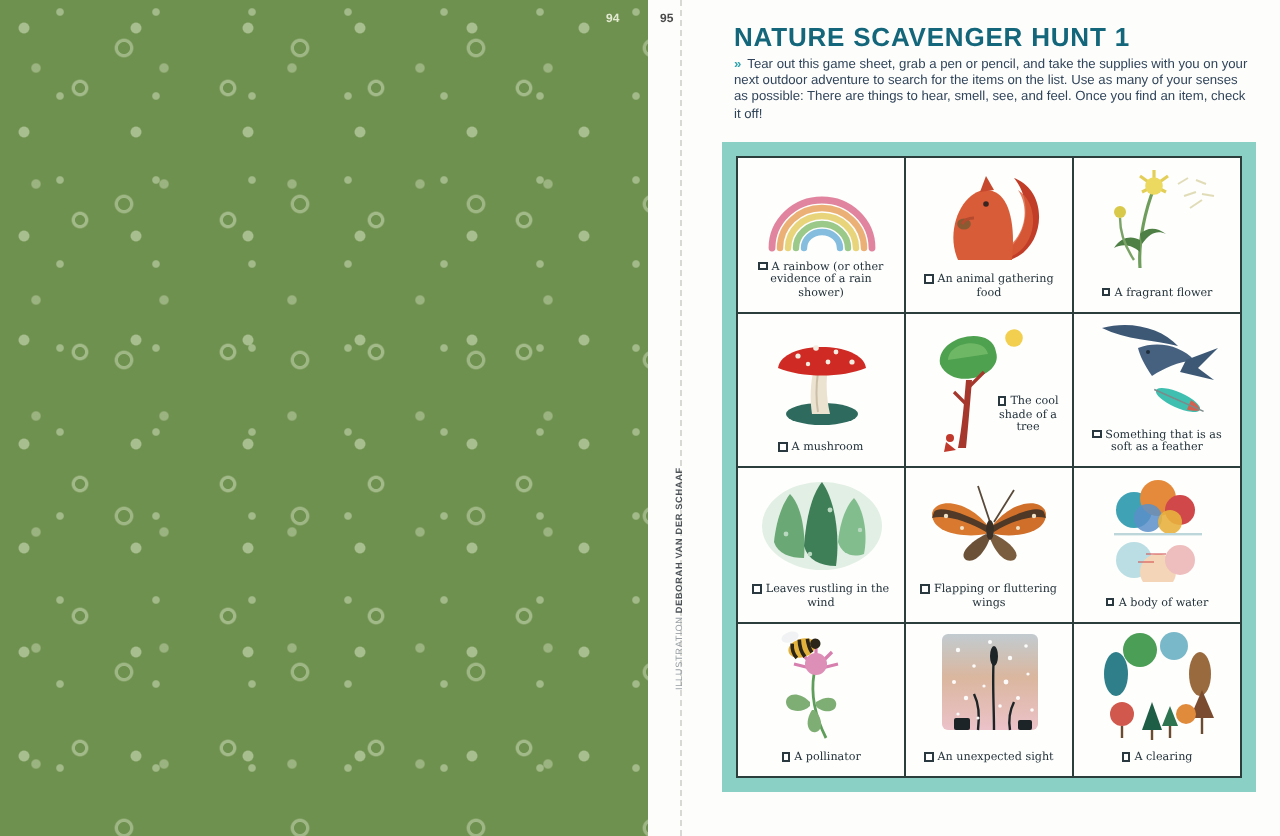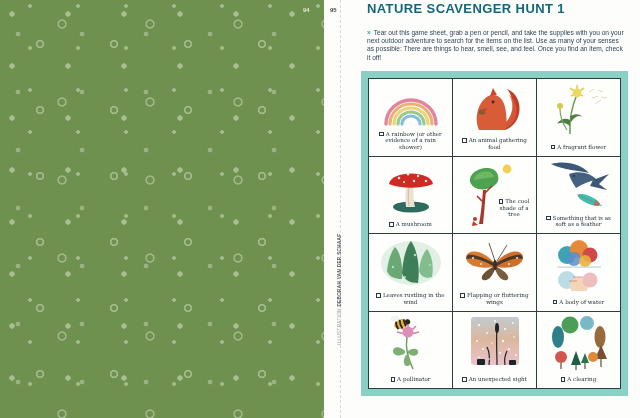--- a/index.html
+++ b/index.html
@@ -24,21 +24,21 @@
 
   .gutter-line { position:absolute; left:340px; top:0; width:0; height:418px;
     border-left:1px dashed #d8d8d4; }
 
   .credit { position:absolute; left:337px; top:345px; transform:rotate(-90deg);
     transform-origin:left top; white-space:nowrap; font-size:4.6px; letter-spacing:.35px; }
   .credit .pre { color:#9aa0a4; }
   .credit .name { color:#4c5256; font-weight:bold; }
 
   
-  .title { position:absolute; left:367px; top:1px; font-size:13px; font-weight:bold;
+  .title { position:absolute; left:367px; top:11px; font-size:13px; font-weight:bold;
     letter-spacing:.4px; color:#14677b; }
   .intro { position:absolute; left:367px; top:29px; width:260px; font-size:6.6px;
     line-height:8.2px; color:#31455a; }
   .intro .marker { color:#2fa3ad; font-weight:bold; float:left; margin-right:3px; }
 
   
   .frame { position:absolute; left:361px; top:71px; width:267px; height:325px;
     background:#8bd0c5; padding:7px; }
   .sheet { width:100%; height:100%; background:#2c3e3c; border:1px solid #2c3e3c;
     display:grid; grid-template-columns:repeat(3,1fr); grid-template-rows:repeat(4,1fr);

